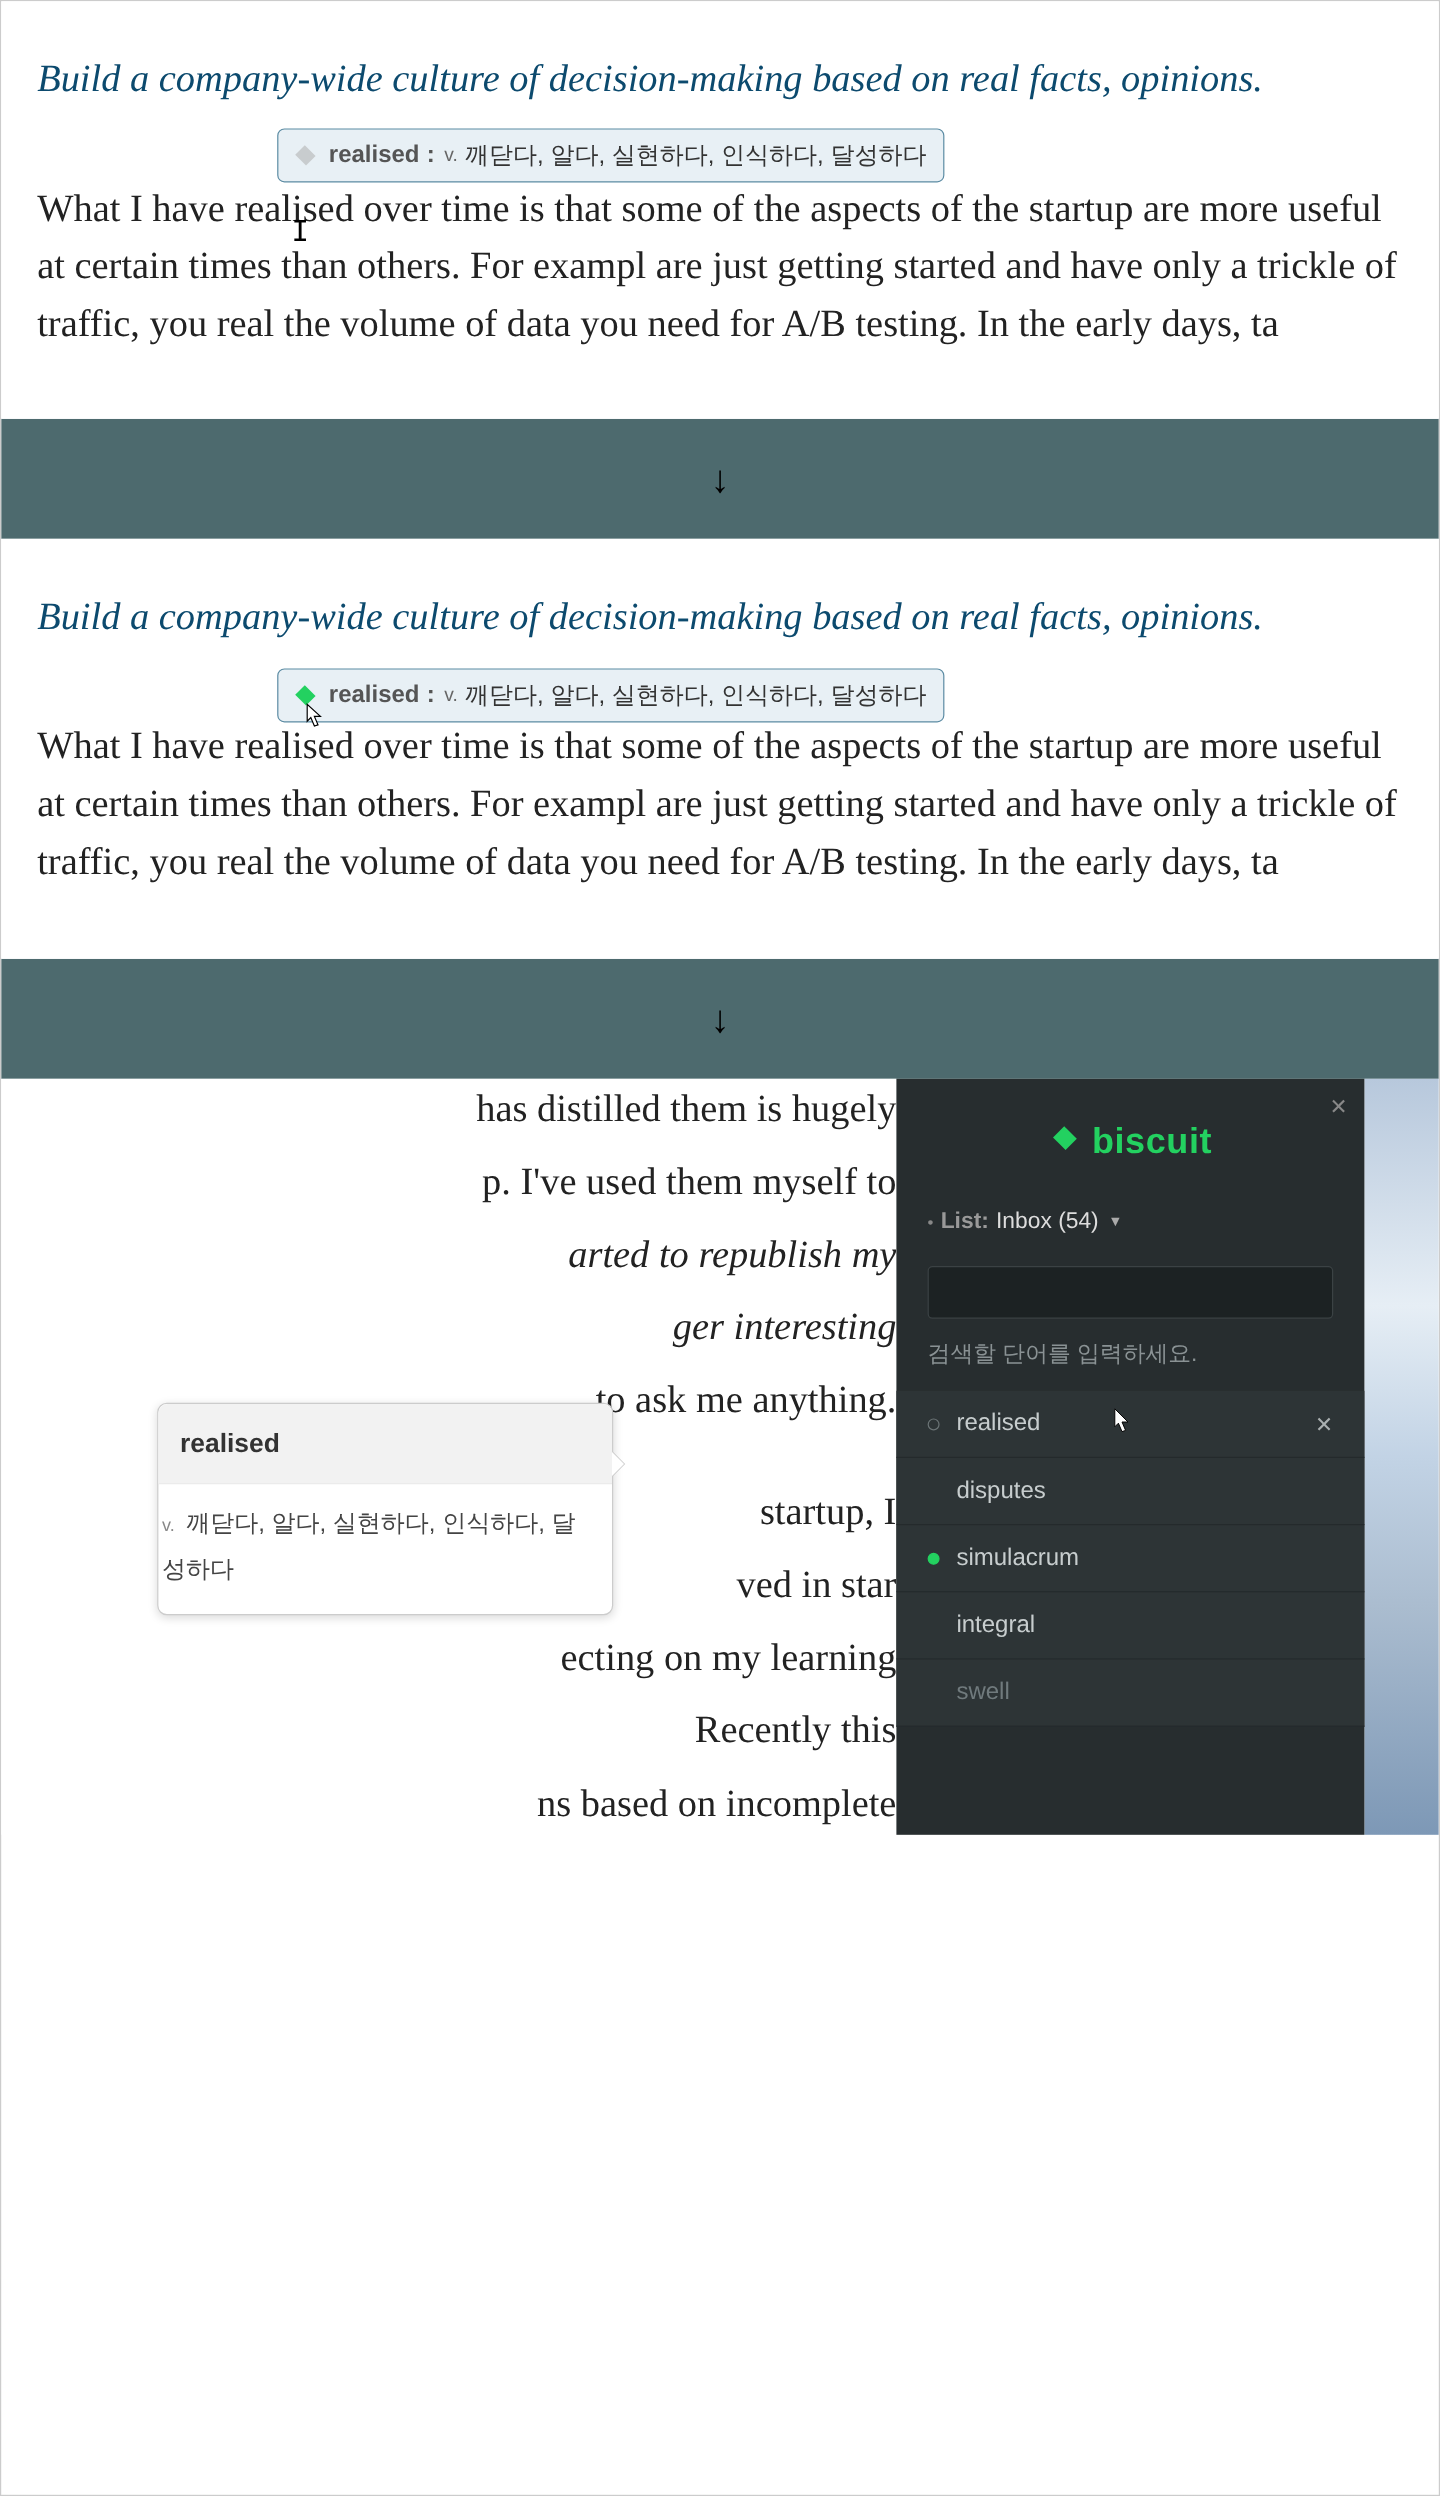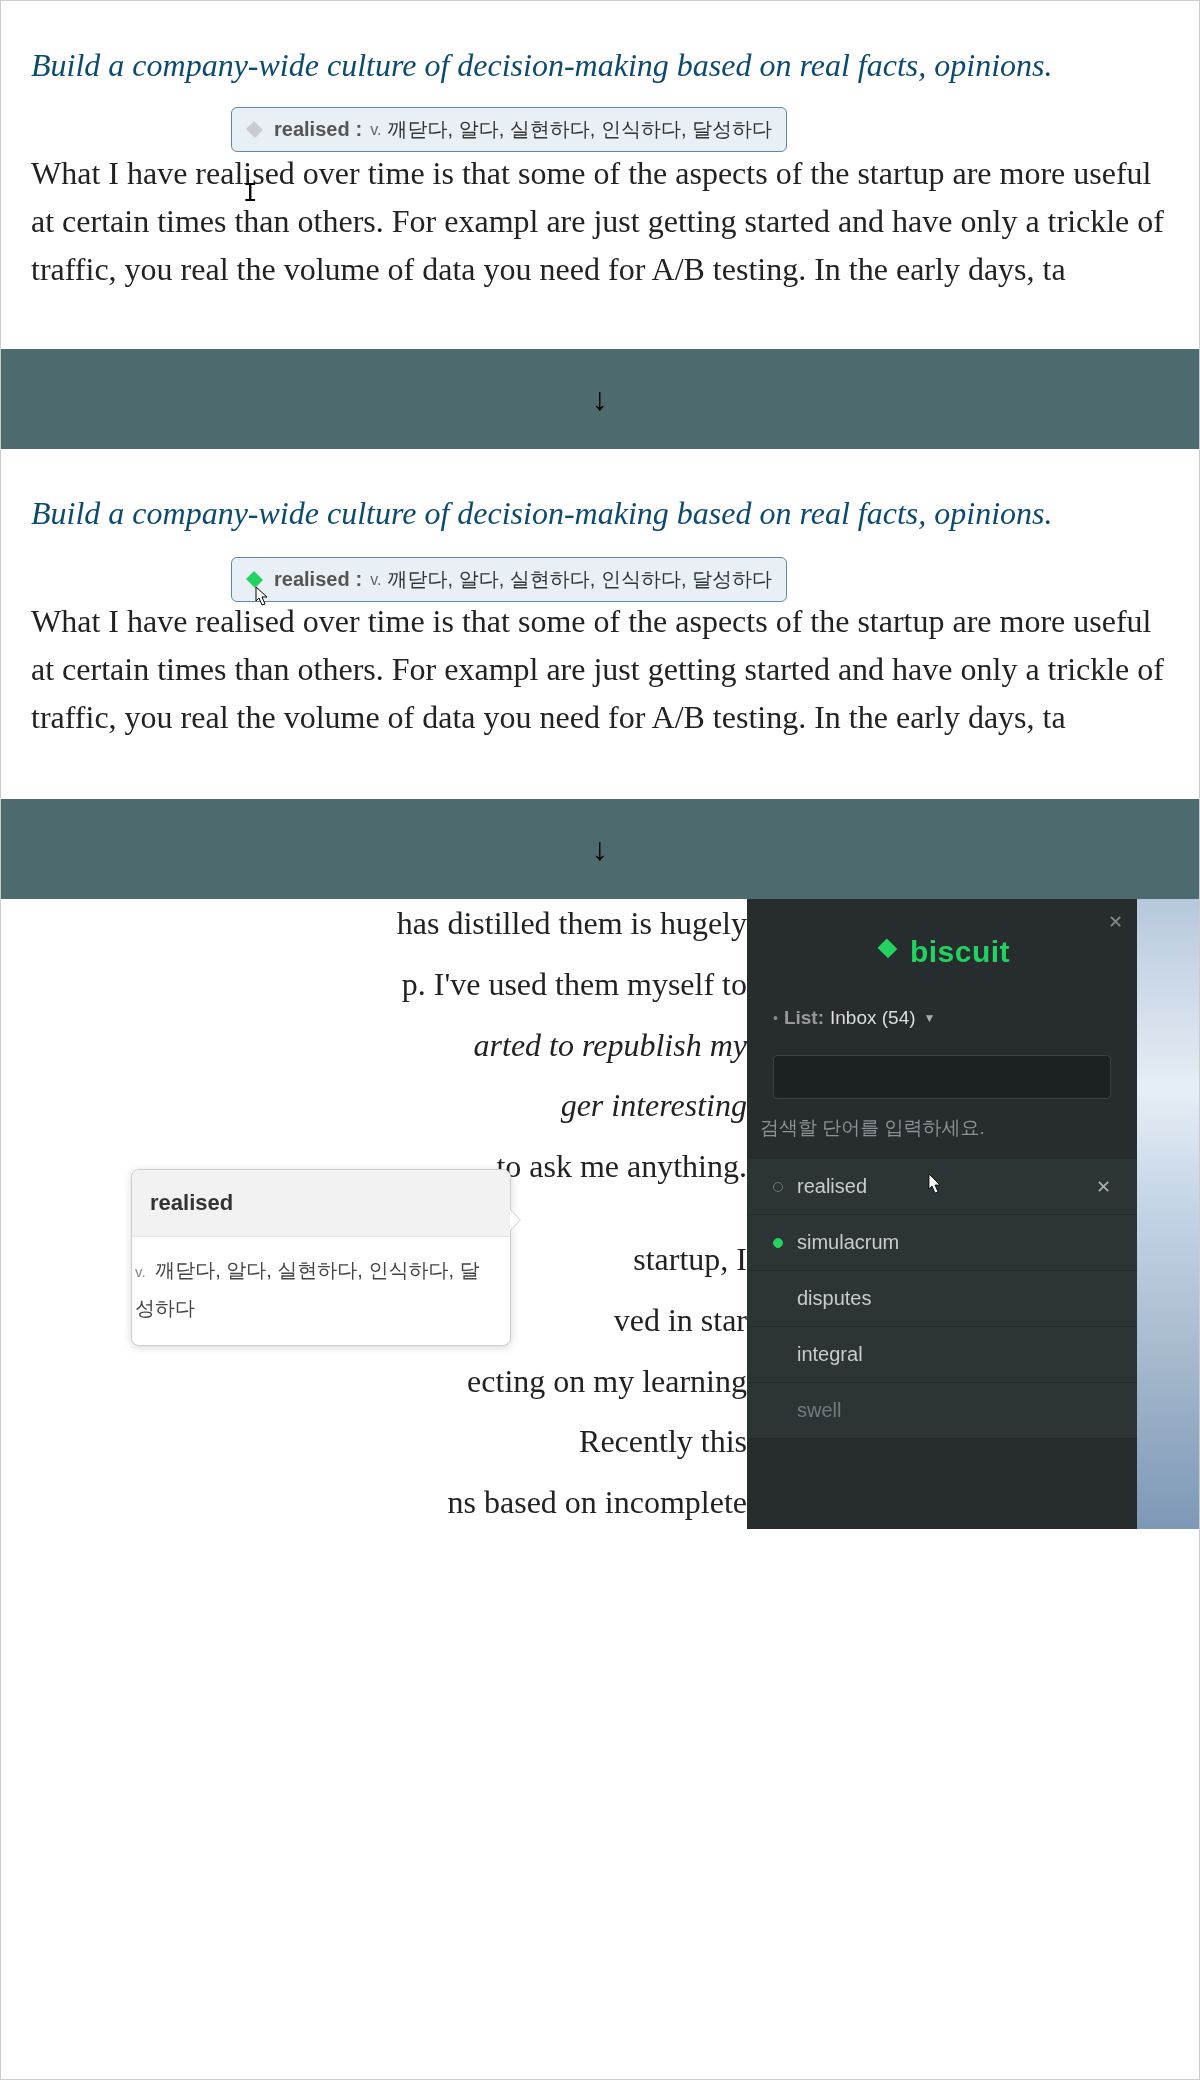--- a/index.html
+++ b/index.html
@@ -223,21 +223,21 @@
       margin: 18px 26px 8px 26px;
       height: 44px;
       background: #1c2223;
       border: 1px solid #3b4244;
       border-radius: 4px;
       color: #fff;
       padding: 0 12px;
       font-size: 18px;
     }
     .search-hint {
-      padding: 8px 26px 18px 13px;
+      padding: 8px 26px 18px 26px;
       font-size: 19px;
       color: #8a9294;
     }
     .word-list {
       display: flex;
       flex-direction: column;
     }
     .word-item {
       display: flex;
       align-items: center;
@@ -391,27 +391,27 @@
         <span class="dot"></span>
         <span class="word-text">realised</span>
         <span class="remove-x">✕</span>
         <span class="item-cursor">
           <svg width="16" height="22" viewBox="0 0 16 22">
               <path fill="#fff" stroke="#000" stroke-width="0.8" d="M2 1 L2 16 L5 13 L8 20 L11 19 L8 12 L13 12 Z"></path>
             </svg>
         </span>
       </div>
       <div class="word-item">
+        <span class="dot spacer"></span>
+        <span class="word-text">disputes</span>
+        <span class="remove-x hidden">✕</span>
+      </div>
+      <div class="word-item">
         <span class="dot filled-green"></span>
         <span class="word-text">simulacrum</span>
-        <span class="remove-x hidden">✕</span>
-      </div>
-      <div class="word-item">
-        <span class="dot spacer"></span>
-        <span class="word-text">disputes</span>
         <span class="remove-x hidden">✕</span>
       </div>
       <div class="word-item">
         <span class="dot spacer"></span>
         <span class="word-text">integral</span>
         <span class="remove-x hidden">✕</span>
       </div>
       <div class="word-item muted">
         <span class="dot spacer"></span>
         <span class="word-text">swell</span>

